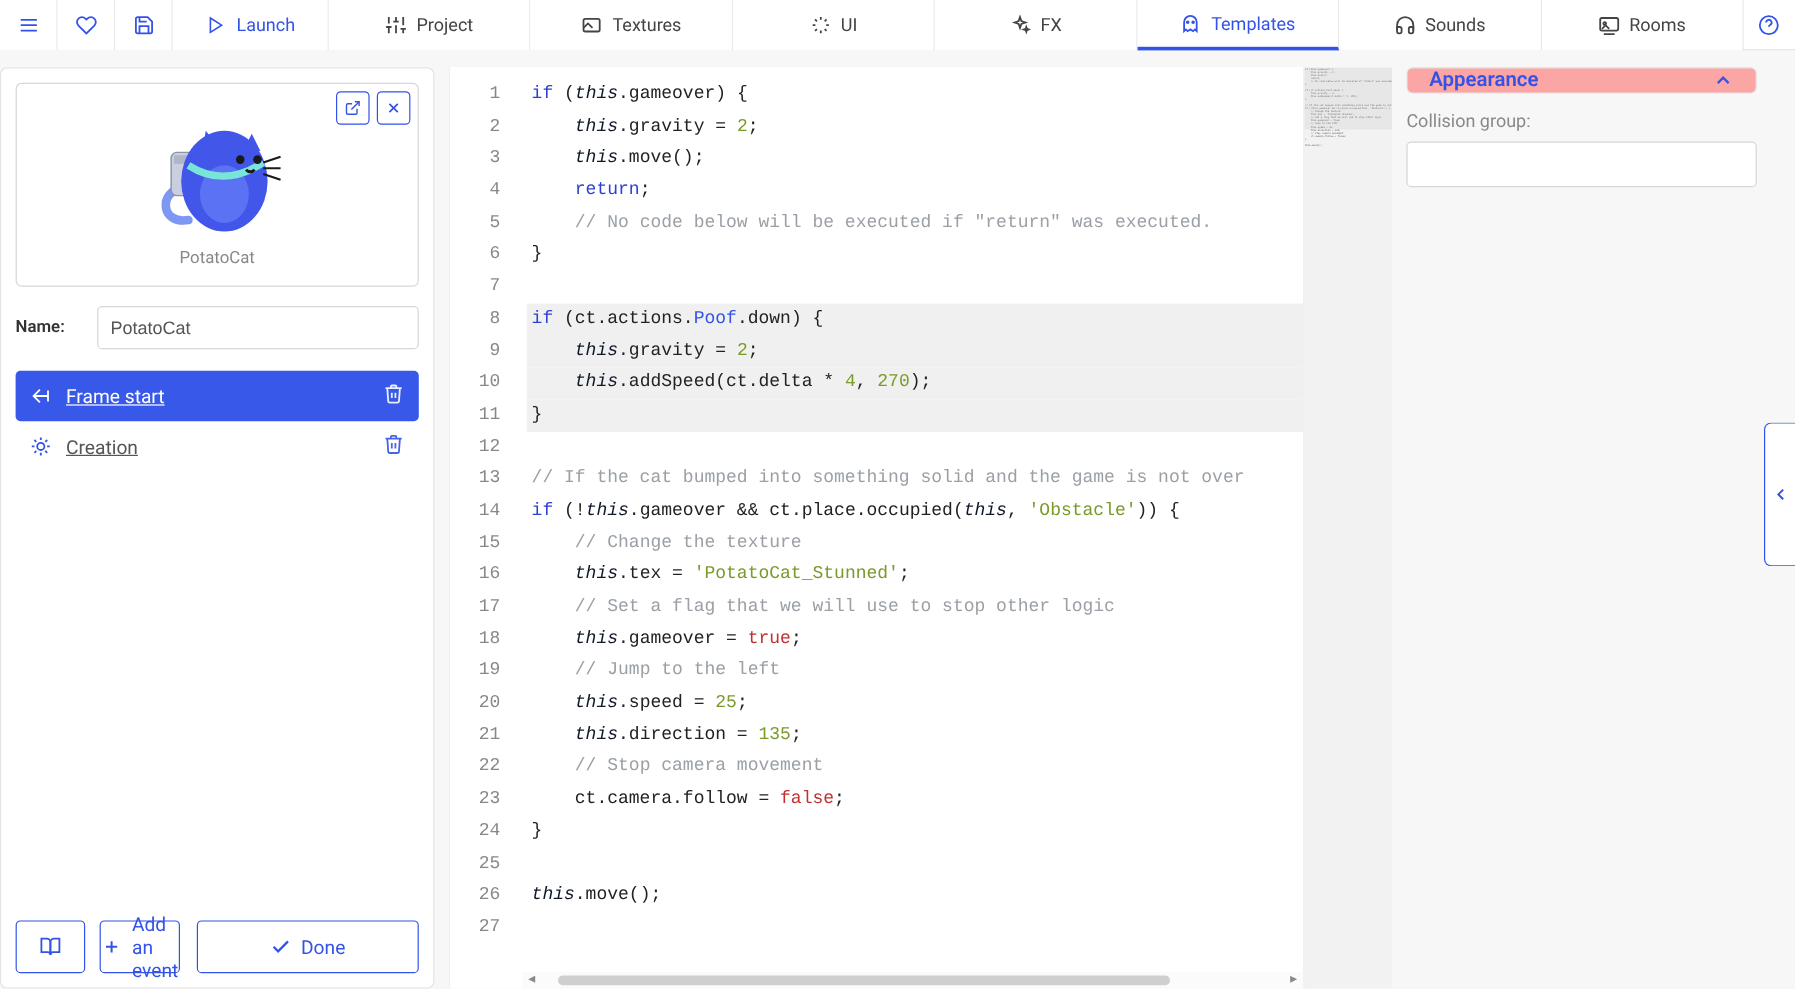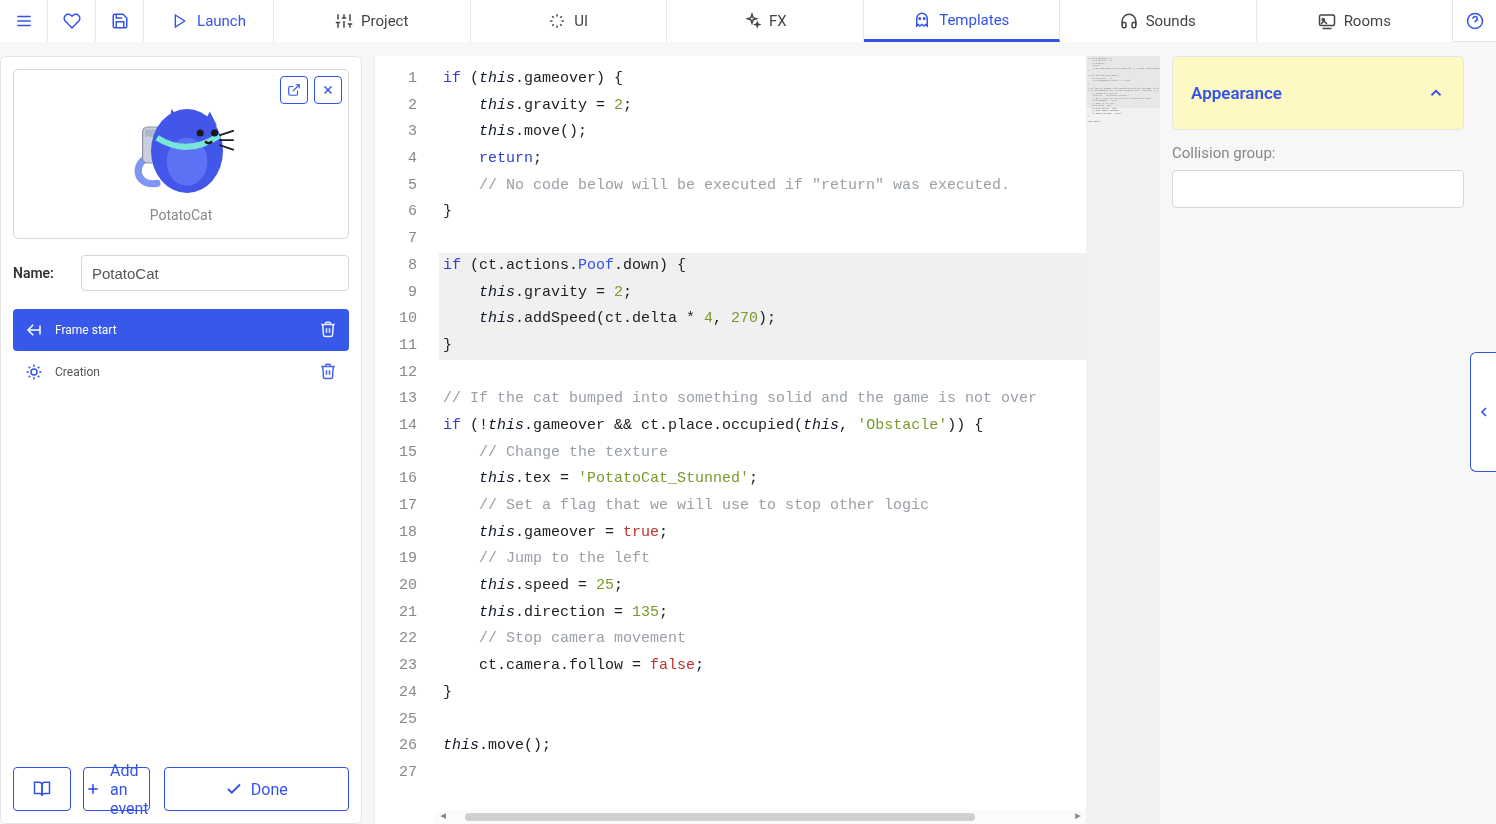--- a/index.html
+++ b/index.html
@@ -96,22 +96,22 @@
   .namerow { display:flex; align-items:center; gap:10px; margin-top:16px; }
   .namerow label { font-weight:600; color:#333; width:58px;}
   .namerow input {
     flex:1; height:36px; border:1px solid #d6d6d6; border-radius:4px;
     padding: 0 10px; font-size:15px; color:#555;
   }
 
   .eventlist { margin-top: 18px; }
   .event {
     display:flex; align-items:center; height:42px; padding:0 12px;
-    border-radius:4px; gap:12px; font-size:12px;
-    color:#555; cursor:pointer;
+    border-radius:4px; gap:12px; font-size:16px;
+    color:#555; cursor:pointer;text-decoration:underline;
   }
   .event.active { background:#3758e8; color:#fff; }
   .event .trash { margin-left:auto; opacity:.9;}
   .event.active .trash svg { stroke:#fff; }
   .event .trash svg { stroke:#3353e8; }
 
   .left-bottom { margin-top:auto; display:flex; gap:14px; }
   .rowbtns { display:flex; gap:12px; }
   .btn {
     height:44px; border:1px solid #3353e8; color:#3353e8;
@@ -184,22 +184,22 @@
   .hscroll .arrow {position:absolute; top:0; width:16px; height:14px; color:#888; display:flex;align-items:center;justify-content:center;}
   .hscroll .la{left:0} .hscroll .ra{right:0}
 
   
   .right {
     width: 292px;
     margin-right:32px;
     display:flex; flex-direction:column; gap:14px;
   }
   .appear {
-    border:1px solid #e4e4e4; border-radius:5px; background:#fef9c3;
-    padding: 26px 18px; display:flex; justify-content:space-between;
+    border:1px solid #e4e4e4; border-radius:5px; background:#fca5a5;
+    padding: 0 18px; display:flex; justify-content:space-between;
     color:#3353e8; font-weight:600; font-size:17px; align-items:center;
     cursor:pointer;
   }
   .cgroup {
     display:flex; flex-direction:column; gap:8px;
   }
   .cgroup label { color:#888; font-size:15px; }
   .cgroup input {
     height:38px; border:1px solid #d6d6d6; border-radius:4px; background:#fff;
     padding:0 10px;
@@ -263,20 +263,29 @@
           <line x1="12" y1="21" x2="12" y2="12"></line>
           <line x1="12" y1="8" x2="12" y2="3"></line>
           <line x1="20" y1="21" x2="20" y2="16"></line>
           <line x1="20" y1="12" x2="20" y2="3"></line>
           <line x1="1" y1="14" x2="7" y2="14"></line>
           <line x1="9" y1="8" x2="15" y2="8"></line>
           <line x1="17" y1="16" x2="23" y2="16"></line>
         </svg>
     </span>
     <span>Project</span>
+  </div>
+  <div class="tb-item" style="flex:1">
+    <span class="icon">
+      <svg width="18" height="18" viewBox="0 0 24 24" fill="none" stroke="currentColor" stroke-width="2">
+          <rect x="3" y="5" width="18" height="14" rx="2"></rect>
+          <polyline points="3 15 8 10 13 15"></polyline>
+        </svg>
+    </span>
+    <span>Textures</span>
   </div>
   <div class="tb-item" style="flex:1">
     <span class="icon">
       <svg width="18" height="18" viewBox="0 0 24 24" fill="none" stroke="currentColor" stroke-width="2">
           <path d="M12 3v3M12 18v3M3 12h3M18 12h3M5.6 5.6l2.1 2.1M16.3 16.3l2.1 2.1M5.6 18.4l2.1-2.1M16.3 7.7l2.1-2.1"></path>
         </svg>
     </span>
     <span>UI</span>
   </div>
   <div class="tb-item" style="flex:1">

